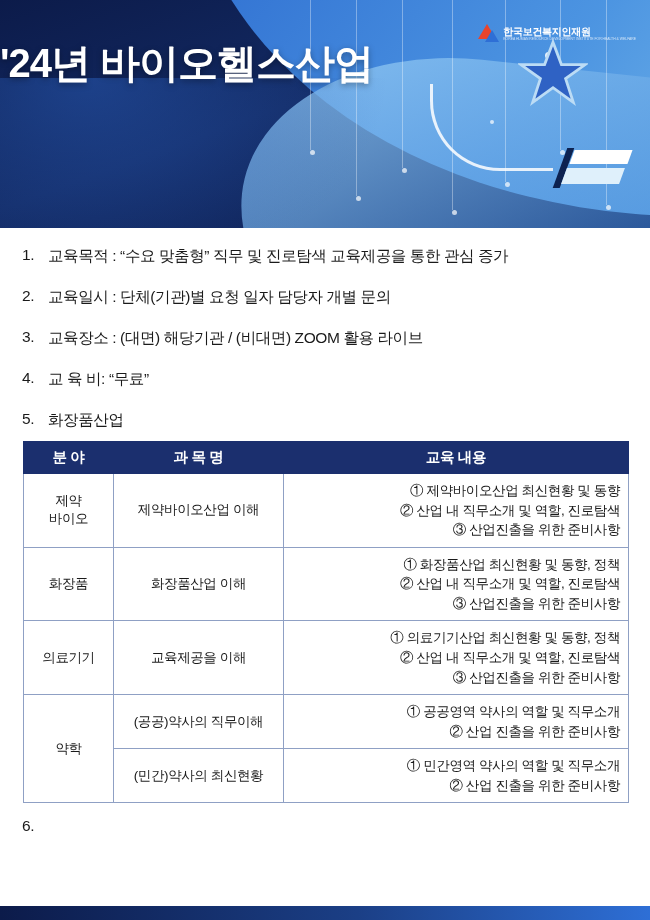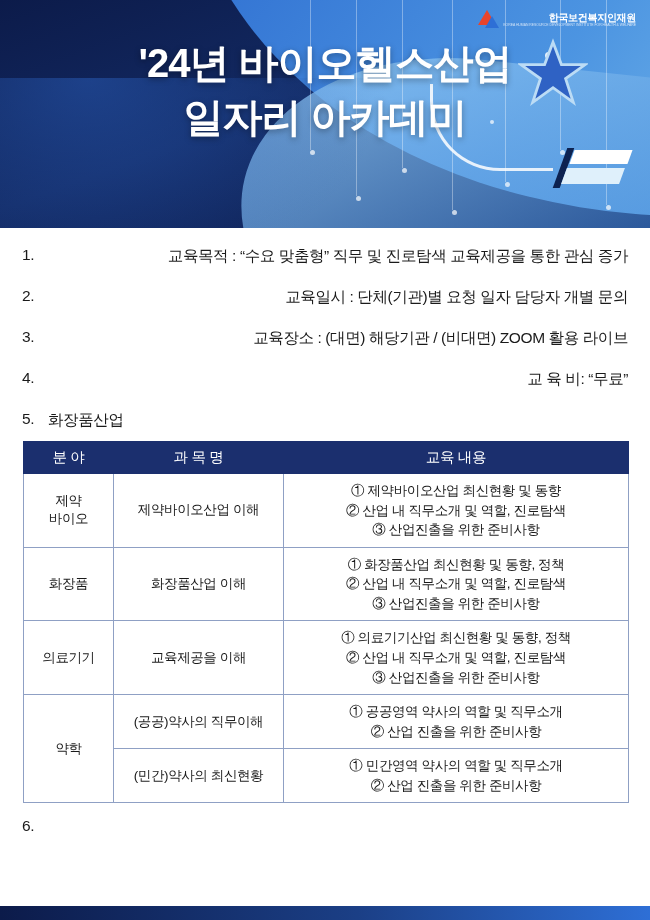--- a/index.html
+++ b/index.html
@@ -106,26 +106,25 @@
     height: 84px;
     border: 3px solid rgba(255,255,255,.85);
     border-right: none;
     border-top: none;
     border-radius: 0 0 0 70px;
   }
 
   .logo {
     position: absolute;
     right: 14px;
-    top: 8px;
+    top: 22px;
     display: flex;
     align-items: center;
     gap: 5px;
     z-index: 6;
-    text-align: right;
   }
   .logo-mark {
     width: 20px;
     height: 22px;
     position: relative;
   }
   .logo-mark .lm-red {
     position: absolute;
     left: 0; top: 2px;
     width: 0; height: 0;
@@ -153,21 +152,20 @@
     font-size: 3.4px;
     letter-spacing: 0px;
     white-space: nowrap;
   }
 
   .hero-title {
     position: absolute;
     left: 0;
     top: 36px;
     width: 650px;
-    text-align: center;
     color: #ffffff;
     font-size: 40px;
     font-weight: bold;
     line-height: 1.35;
     letter-spacing: -1px;
     z-index: 5;
     text-shadow: 0 2px 6px rgba(0,0,0,.35);
   }
   .hero-title .line2 { display: block; }
 
@@ -181,56 +179,56 @@
     align-items: flex-start;
     font-size: 15.5px;
     margin-bottom: 20px;
     letter-spacing: -0.4px;
   }
   .info-num {
     width: 26px;
     flex: none;
     text-align: left;
   }
-  .info-text { flex: 1; text-align: right; }
+  .info-text { flex: 1; }
 
   .section-title {
     font-size: 15.5px;
     margin-bottom: 10px;
     display: flex;
     letter-spacing: -0.4px;
   }
 
   table.edu {
     width: 606px;
     border-collapse: collapse;
     table-layout: fixed;
     margin-left: 1px;
   }
   table.edu th {
     background: #1b2f6e;
     color: #ffffff;
     font-size: 14.5px;
-    font-weight: normal;
+    font-weight: bold;
     border: 1px solid #1b2f6e;
     padding: 6px 2px;
     letter-spacing: -0.3px;
   }
   table.edu td {
     border: 1px solid #8fa0c4;
     font-size: 13.5px;
     padding: 7px 8px;
     letter-spacing: -0.4px;
     vertical-align: middle;
   }
   td.c-field, td.c-course {
     text-align: center;
   }
   td.c-content {
-    text-align: center;
+    text-align: right;
     line-height: 1.45;
   }
   .col1 { width: 90px; }
   .col2 { width: 170px; }
 
   .footer-row {
     margin-top: 14px;
     font-size: 15.5px;
     display: flex;
     letter-spacing: -0.4px;
@@ -289,21 +287,20 @@
       <div class="lm-blue"></div>
     </div>
     <div>
       <div class="logo-text">한국보건복지인재원</div>
       <div class="logo-sub">KOREA HUMAN RESOURCE DEVELOPMENT INSTITUTE FOR HEALTH &amp; WELFARE</div>
     </div>
   </div>
 
   <div class="hero-title">
     <span>'24년 바이오헬스산업</span>
-    <span class="line2">일자리 아카데미</span>
   </div>
 </div>
 
 <div class="content">
 
   <div class="info-row">
     <span class="info-num">1.</span>
     <span class="info-text">교육목적 : “수요 맞춤형” 직무 및 진로탐색 교육제공을 통한 관심 증가</span>
   </div>
   <div class="info-row">

